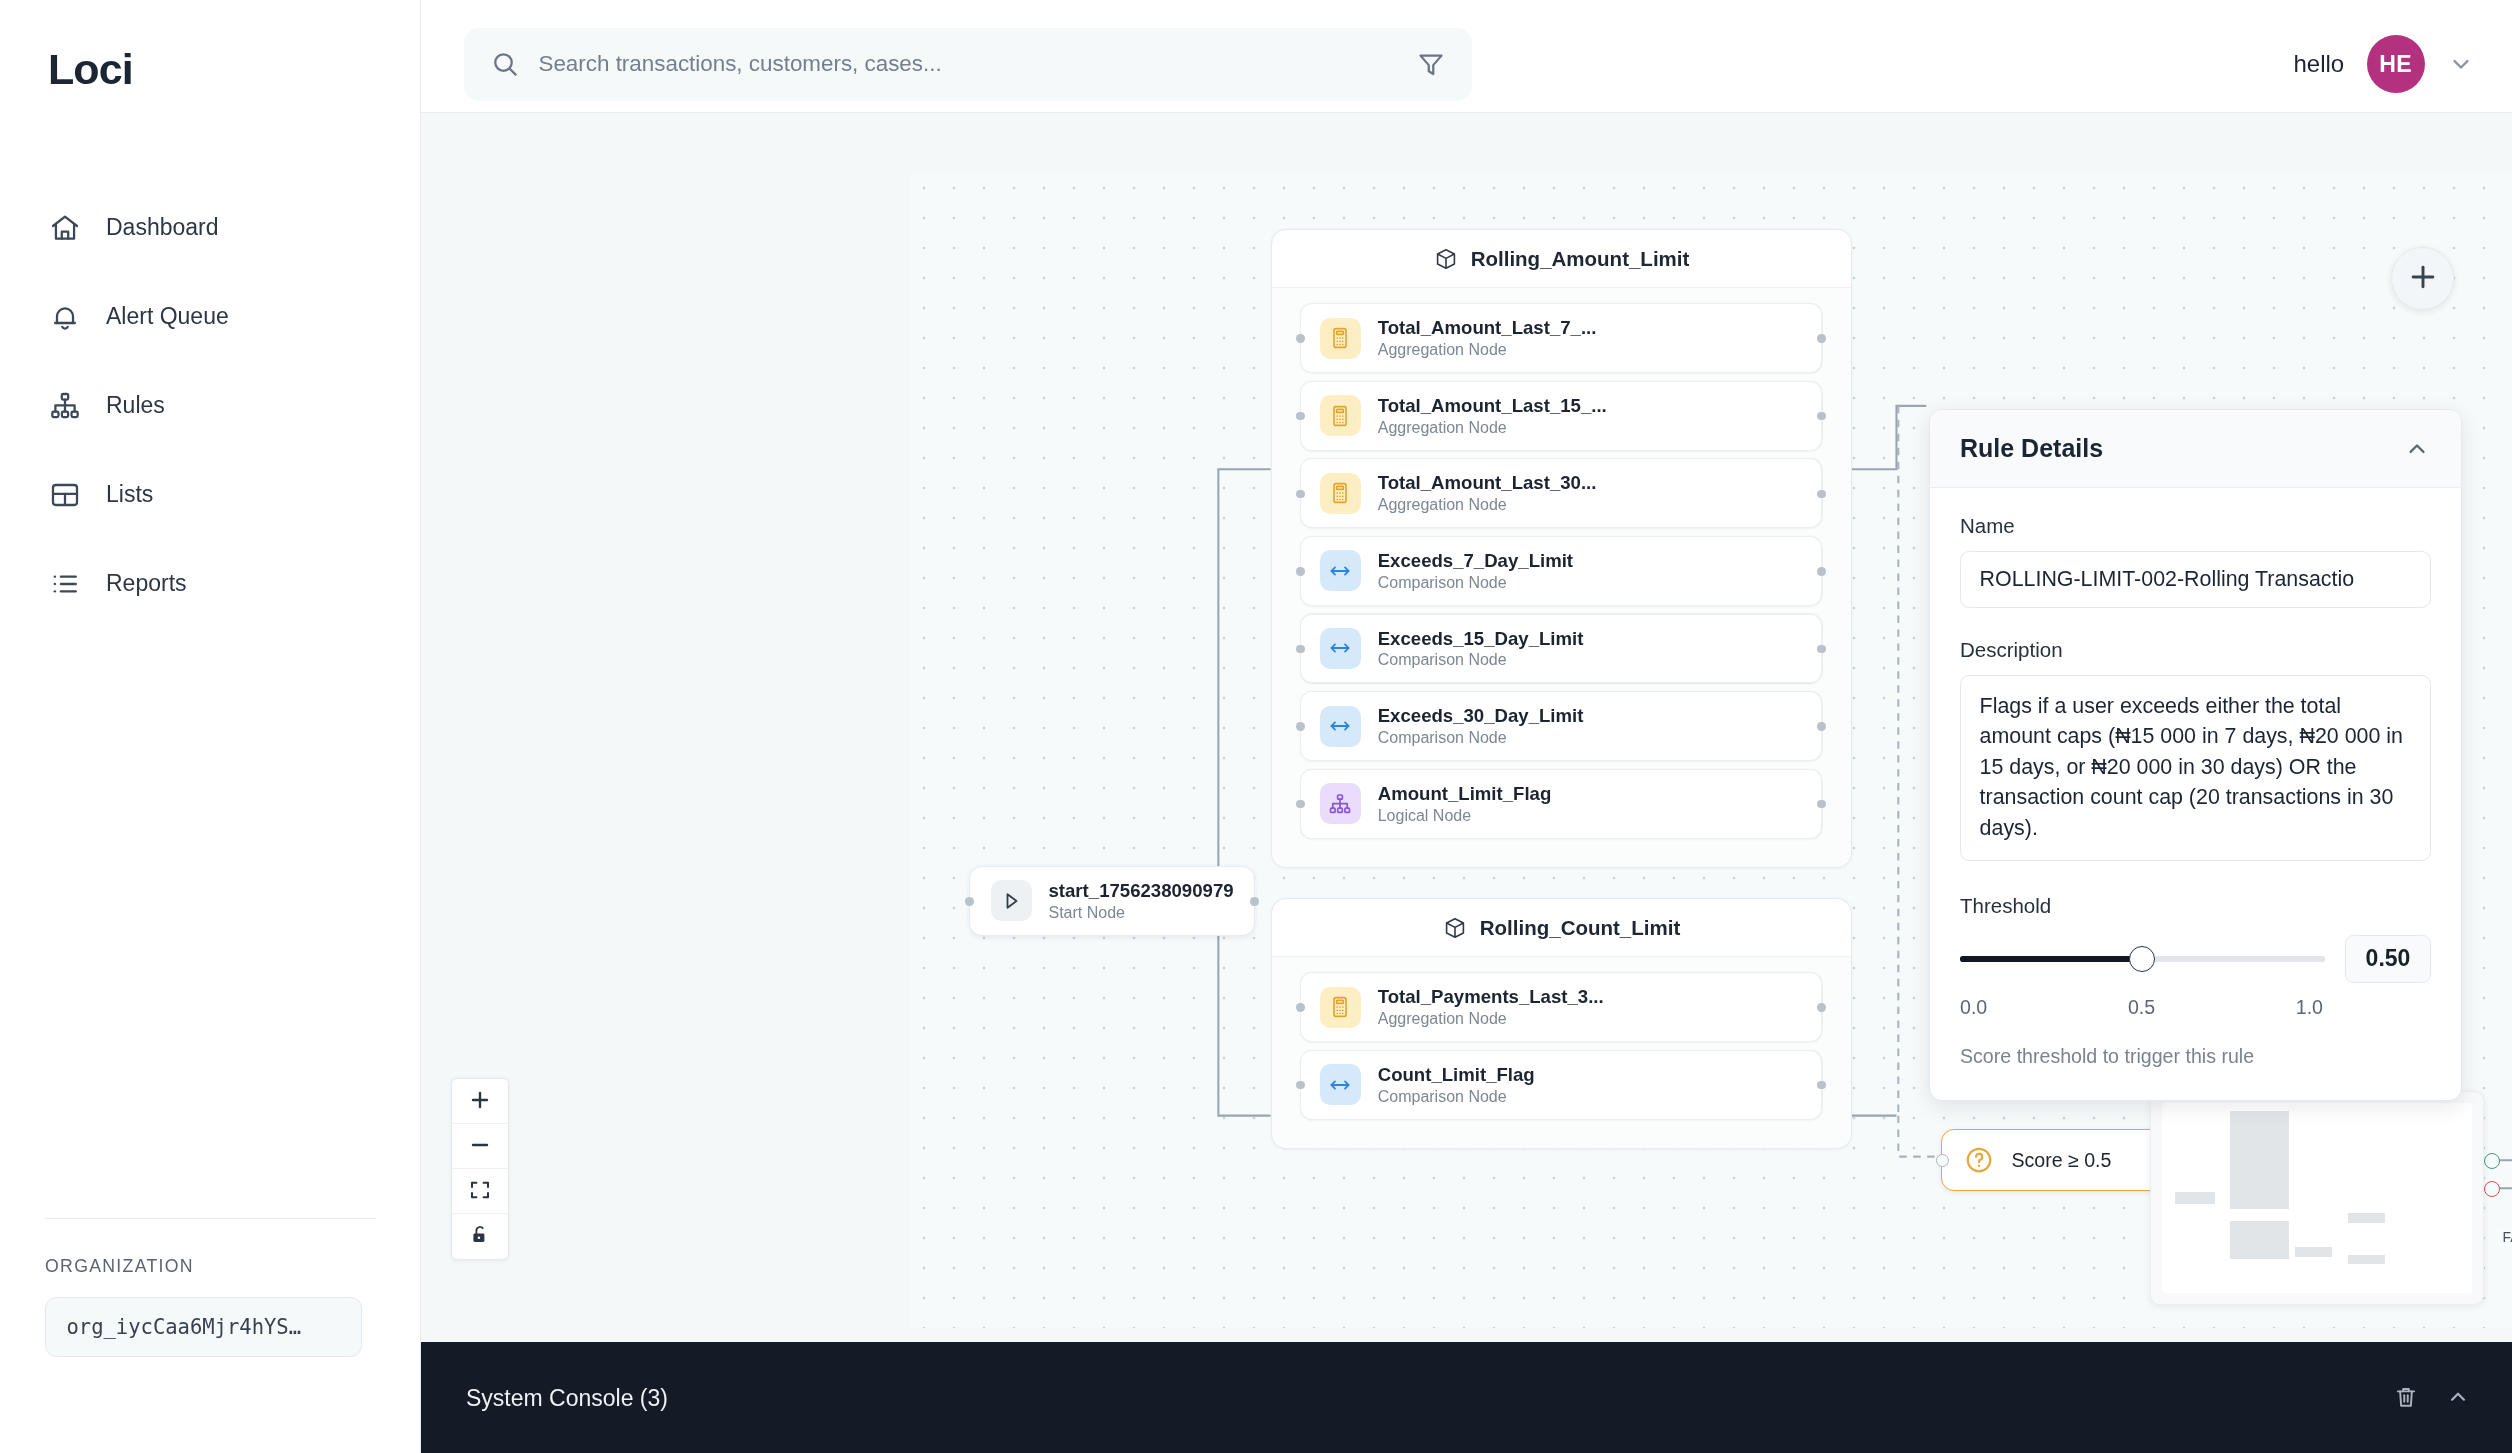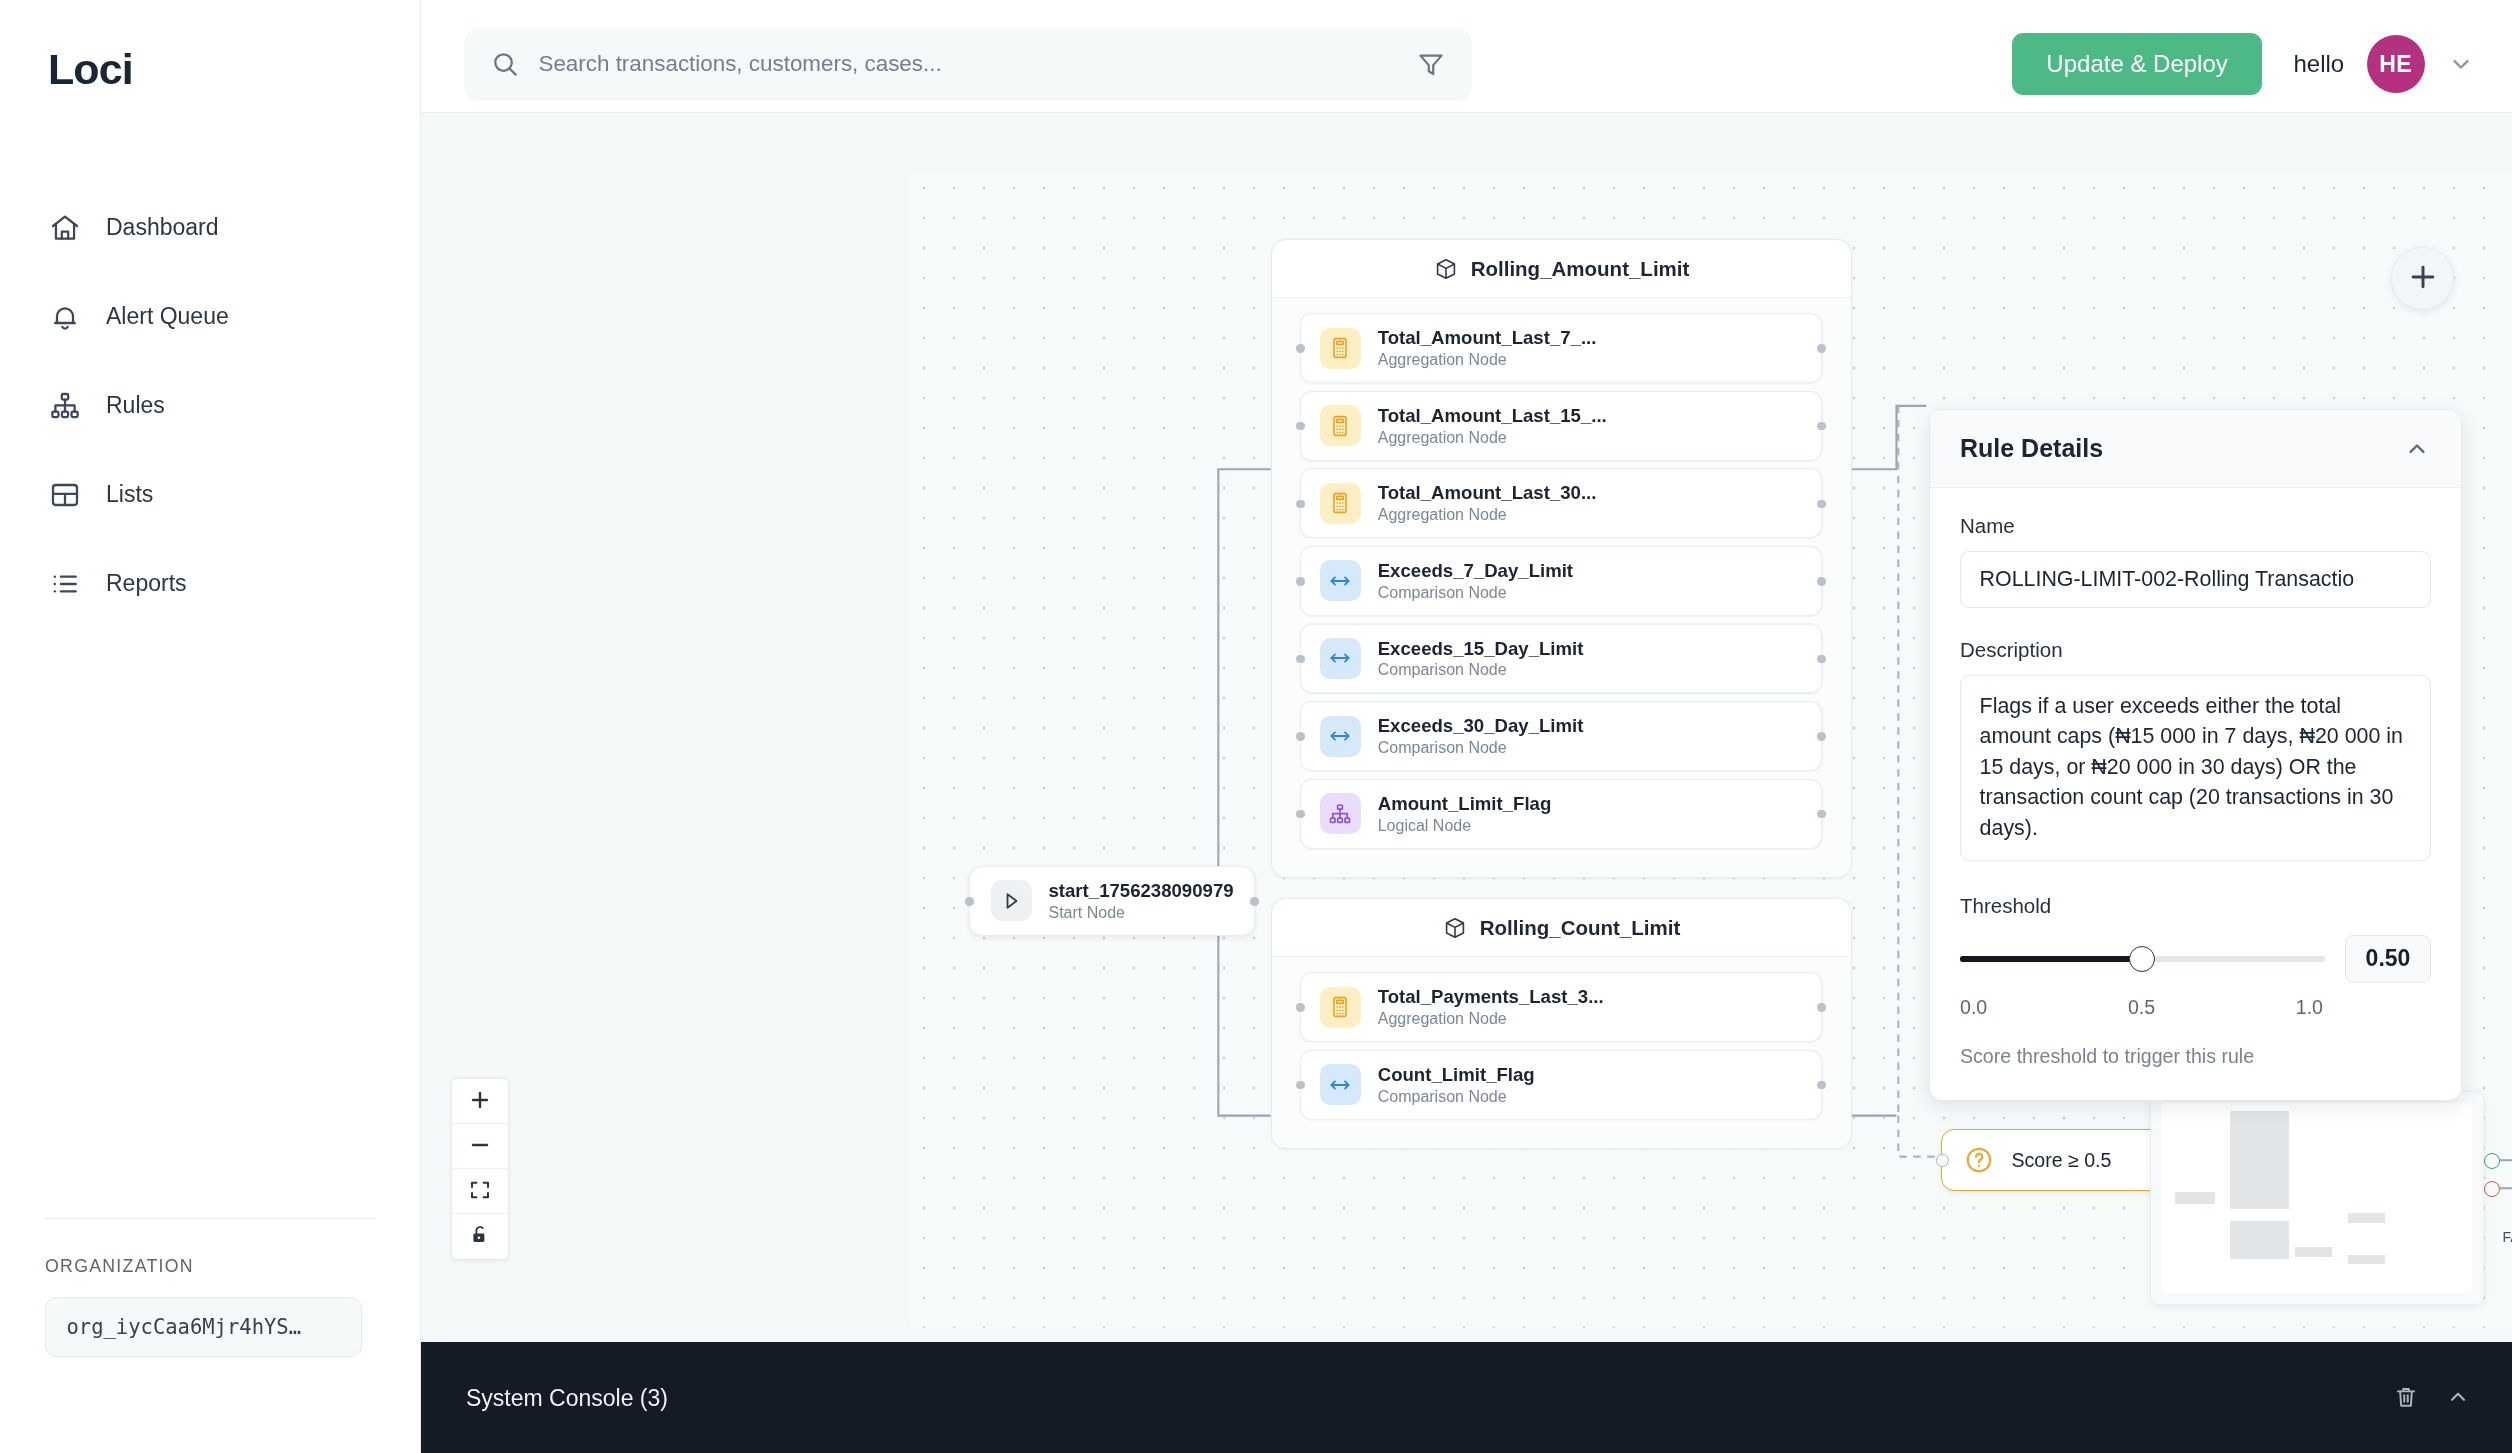--- a/index.html
+++ b/index.html
@@ -368,21 +368,20 @@
         </span>
         <input class="search-input" type="text" placeholder="Search transactions, customers, cases..." style="">
         <span class="filter-icon">
           <svg viewBox="0 0 24 24" fill="none" stroke="currentColor" stroke-width="1.8" stroke-linecap="round" stroke-linejoin="round">
               <path d="M3.6 5.3h16.8l-6.6 7.6V20l-3.6-2.2v-4.9z"></path>
             </svg>
         </span>
       </div>
 
       <div class="topbar-right">
-        <button class="deploy-btn">Update &amp; Deploy</button>
         <span class="user-name">hello</span>
         <div class="avatar">HE</div>
         <span class="chev">
           <svg viewBox="0 0 24 24" fill="none" stroke="currentColor" stroke-width="2" stroke-linecap="round" stroke-linejoin="round">
               <path d="M6.5 9.5 12 15l5.5-5.5"></path>
             </svg>
         </span>
       </div>
     </header>
 
@@ -419,21 +418,21 @@
                 <path d="M8.5 5.2 17.5 12l-9 6.8z"></path>
               </svg>
           </span>
           <span class="node-text">
             <span class="node-title">start_1756238090979</span>
             <span class="node-sub">Start Node</span>
           </span>
           <span class="port r"></span>
         </div>
 
-        <div class="node-group" style="left:362px; top:66px; width:581px;">
+        <div class="node-group" style="left:362px; top:56px; width:581px;">
           <div class="group-head">
             <span class="cube">
               <svg viewBox="0 0 24 24" fill="none" stroke="currentColor" stroke-width="1.6" stroke-linejoin="round">
                   <path d="M12 2.8 20.4 7v10L12 21.2 3.6 17V7z"></path>
                   <path d="M3.6 7 12 11.4 20.4 7"></path>
                   <path d="M12 11.4v9.8"></path>
                 </svg>
             </span>
             <span class="group-title">Rolling_Amount_Limit</span>
           </div>

